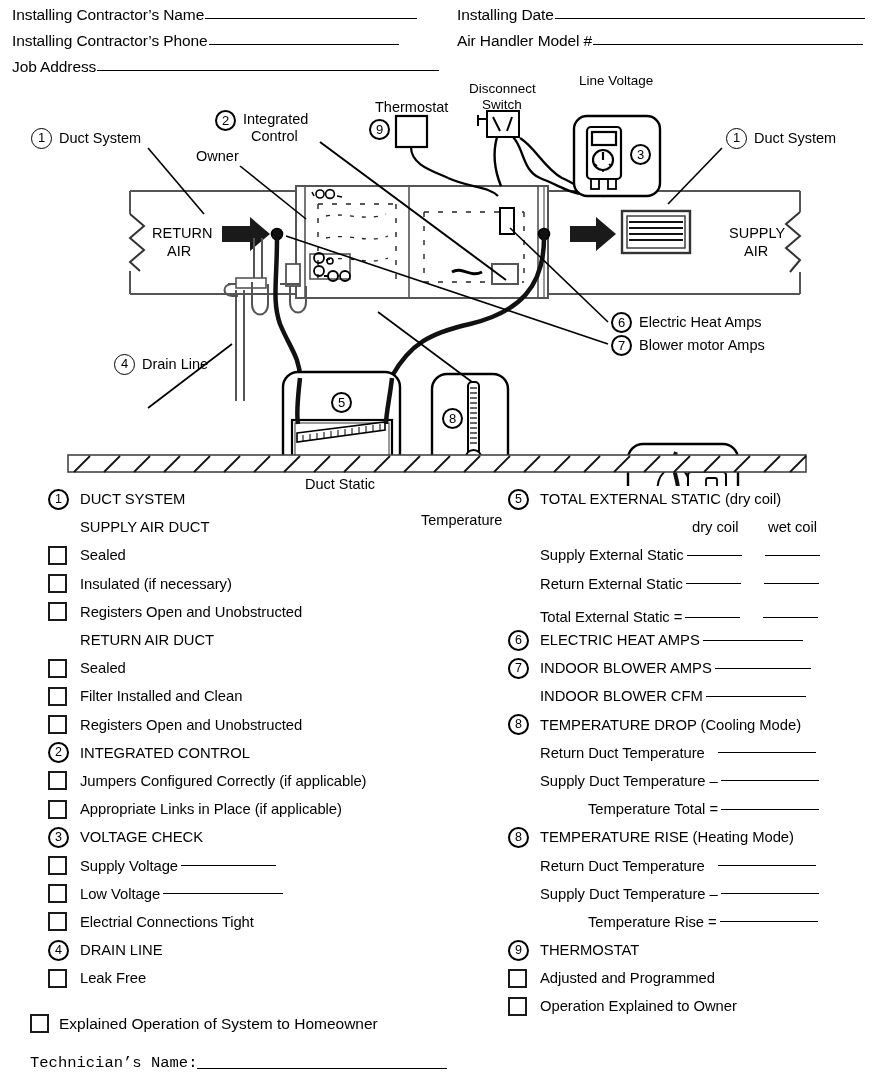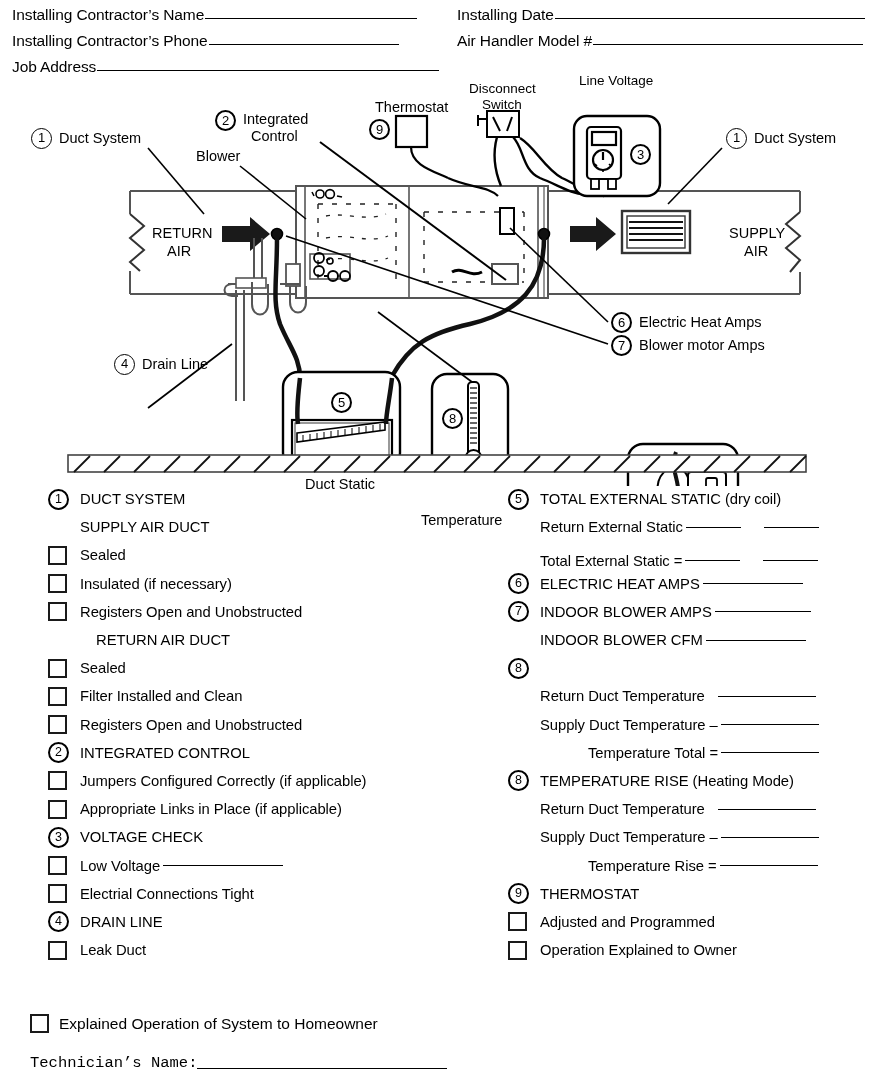--- a/index.html
+++ b/index.html
@@ -400,21 +400,21 @@
       </g>
     </svg>
 
     <div class="circnum thin" style="left:31px; top:42px;">1</div>
     <div class="dlabel" style="left:59px; top:44px;">Duct System</div>
 
     <div class="circnum" style="left:215px; top:24px;">2</div>
     <div class="dlabel" style="left:243px; top:25px;">Integrated</div>
     <div class="dlabel" style="left:251px; top:42px;">Control</div>
 
-    <div class="dlabel" style="left:196px; top:62px;">Blower</div>
+    <div class="dlabel" style="left:196px; top:62px;">Owner</div>
 
     <div class="dlabel" style="left:375px; top:13px;">Thermostat</div>
     <div class="circnum" style="left:369px; top:33px;">9</div>
 
     <div class="dlabel small" style="left:469px; top:-5px;">Disconnect</div>
     <div class="dlabel small" style="left:482px; top:11px;">Switch</div>
 
     <div class="dlabel small" style="left:579px; top:-13px;">Line Voltage</div>
     <div class="circnum" style="left:630px; top:58px;">3</div>
 
@@ -478,21 +478,21 @@
         <div class="crow">
           <div class="marker">
             <span class="cbox"></span>
           </div>
           <div style="display: flex; align-items: center;">
             <span class="ctext">Registers Open and Unobstructed</span>
           </div>
         </div>
         <div class="crow">
           <div class="marker empty"></div>
-          <div style="display: flex;  margin-left: 16px;">
+          <div style="display: flex; ">
             <span class="ctext">RETURN AIR DUCT</span>
           </div>
         </div>
         <div class="crow">
           <div class="marker">
             <span class="cbox"></span>
           </div>
           <div style="display: flex; align-items: center;">
             <span class="ctext">Sealed</span>
           </div>
@@ -536,20 +536,29 @@
           <div style="display: flex; align-items: center;">
             <span class="ctext">Appropriate Links in Place (if applicable)</span>
           </div>
         </div>
         <div class="crow">
           <div class="marker">
             <span class="cnum">3</span>
           </div>
           <div style="display: flex; align-items: center;">
             <span class="ctext">VOLTAGE CHECK</span>
+          </div>
+        </div>
+        <div class="crow">
+          <div class="marker">
+            <span class="cbox"></span>
+          </div>
+          <div style="display: flex; align-items: center;">
+            <span class="ctext">Supply Voltage</span>
+            <span class="rule-inline" style="width: 95px;"></span>
           </div>
         </div>
         <div class="crow">
           <div class="marker">
             <span class="cbox"></span>
           </div>
           <div style="display: flex; align-items: center; text-align: center;">
             <span class="ctext">Low Voltage</span>
             <span class="rule-inline" style="width: 120px;"></span>
           </div>
@@ -568,31 +577,48 @@
           </div>
           <div style="display: flex; align-items: center;">
             <span class="ctext">DRAIN LINE</span>
           </div>
         </div>
         <div class="crow">
           <div class="marker">
             <span class="cbox"></span>
           </div>
           <div style="display: flex; align-items: center;">
-            <span class="ctext">Leak Duct</span>
+            <span class="ctext">Leak Free</span>
           </div>
         </div>
       </div>
     <div class="col col-right" id="col-right">
         <div class="crow">
           <div class="marker">
             <span class="cnum">5</span>
           </div>
           <div style="display: flex; align-items: center;">
             <span class="ctext">TOTAL EXTERNAL STATIC (dry coil)</span>
+          </div>
+        </div>
+        <div class="crow">
+          <div class="marker empty"></div>
+          <div style="display: flex; align-items: center;">
+            <span style="display: inline-block; width: 152px;"></span>
+            <span class="ctext" style="width: 76px;">dry coil</span>
+            <span class="ctext" style="width: 76px;">wet coil</span>
+          </div>
+        </div>
+        <div class="crow">
+          <div class="marker empty"></div>
+          <div style="display: flex; align-items: center;">
+            <span class="ctext">Supply External Static</span>
+            <span class="rule-inline" style="width: 55px;"></span>
+            <span style="display: inline-block; width: 20px;"></span>
+            <span class="rule-inline" style="width: 55px;"></span>
           </div>
         </div>
         <div class="crow">
           <div class="marker empty"></div>
           <div style="display: flex; align-items: center;">
             <span class="ctext">Return External Static</span>
             <span class="rule-inline" style="width: 55px;"></span>
             <span style="display: inline-block; width: 20px;"></span>
             <span class="rule-inline" style="width: 55px;"></span>
           </div>
@@ -627,20 +653,23 @@
         <div class="crow">
           <div class="marker empty"></div>
           <div style="display: flex; align-items: center;">
             <span class="ctext">INDOOR BLOWER CFM</span>
             <span class="rule-inline" style="width: 100px;"></span>
           </div>
         </div>
         <div class="crow">
           <div class="marker">
             <span class="cnum">8</span>
+          </div>
+          <div style="display: flex; align-items: center;">
+            <span class="ctext">TEMPERATURE DROP (Cooling Mode)</span>
           </div>
         </div>
         <div class="crow">
           <div class="marker empty"></div>
           <div style="display: flex; align-items: center;">
             <span class="ctext">Return Duct Temperature</span>
             <span style="display: inline-block; width: 10px;"></span>
             <span class="rule-inline" style="width: 98px;"></span>
           </div>
         </div>

